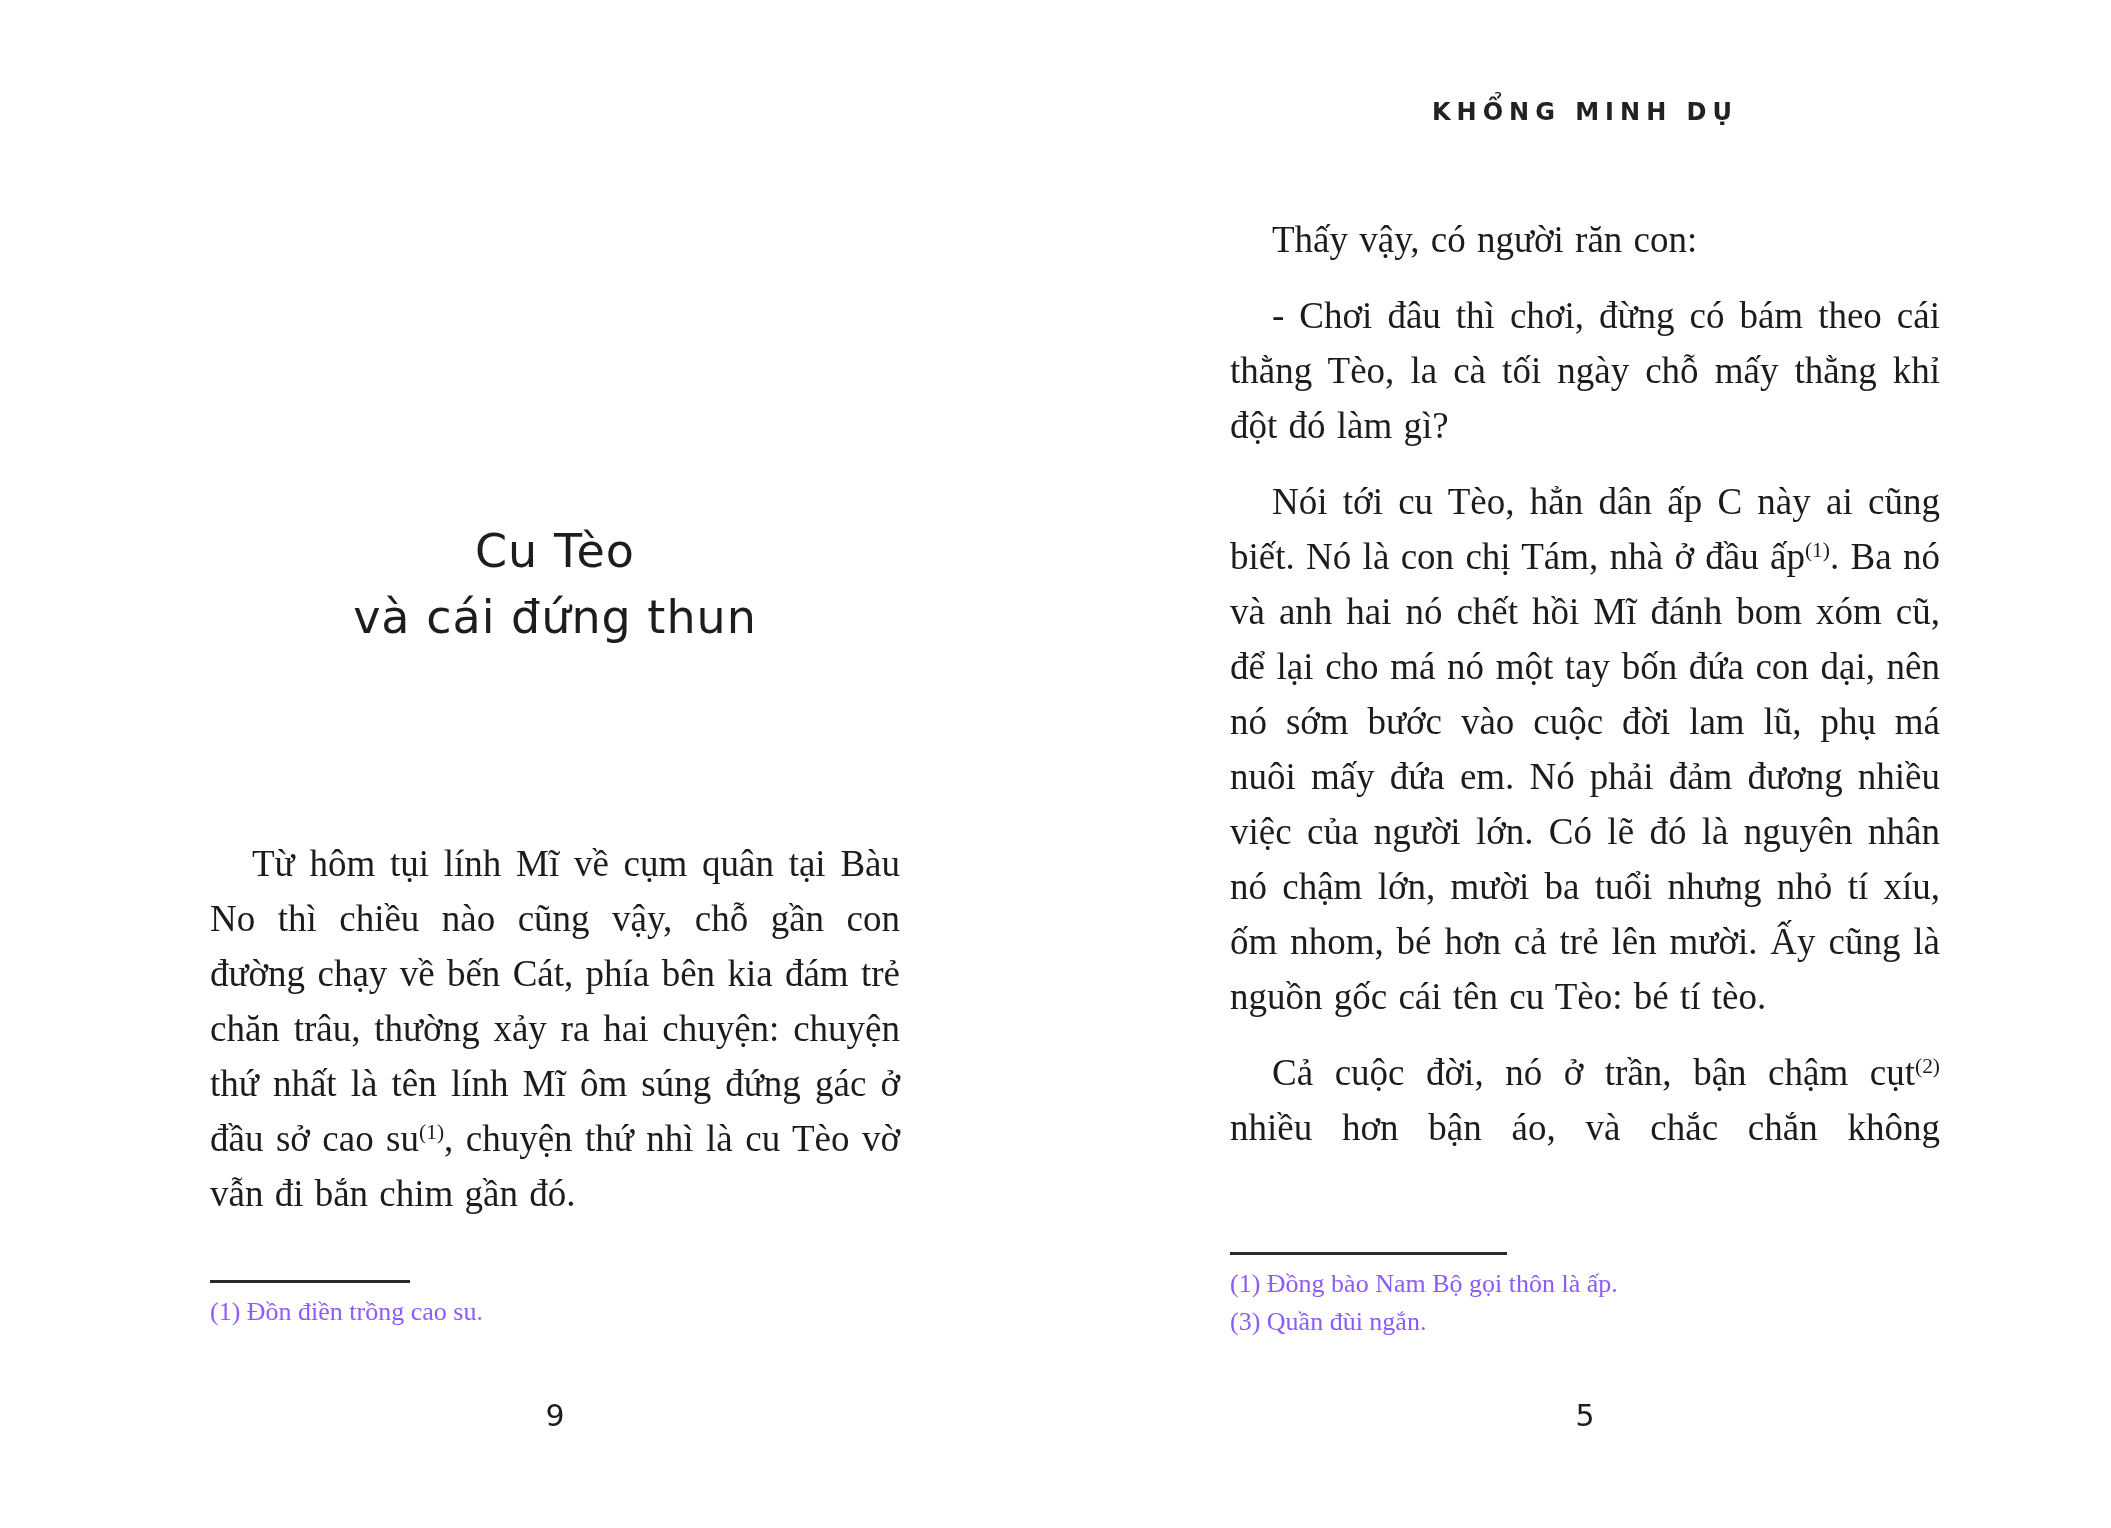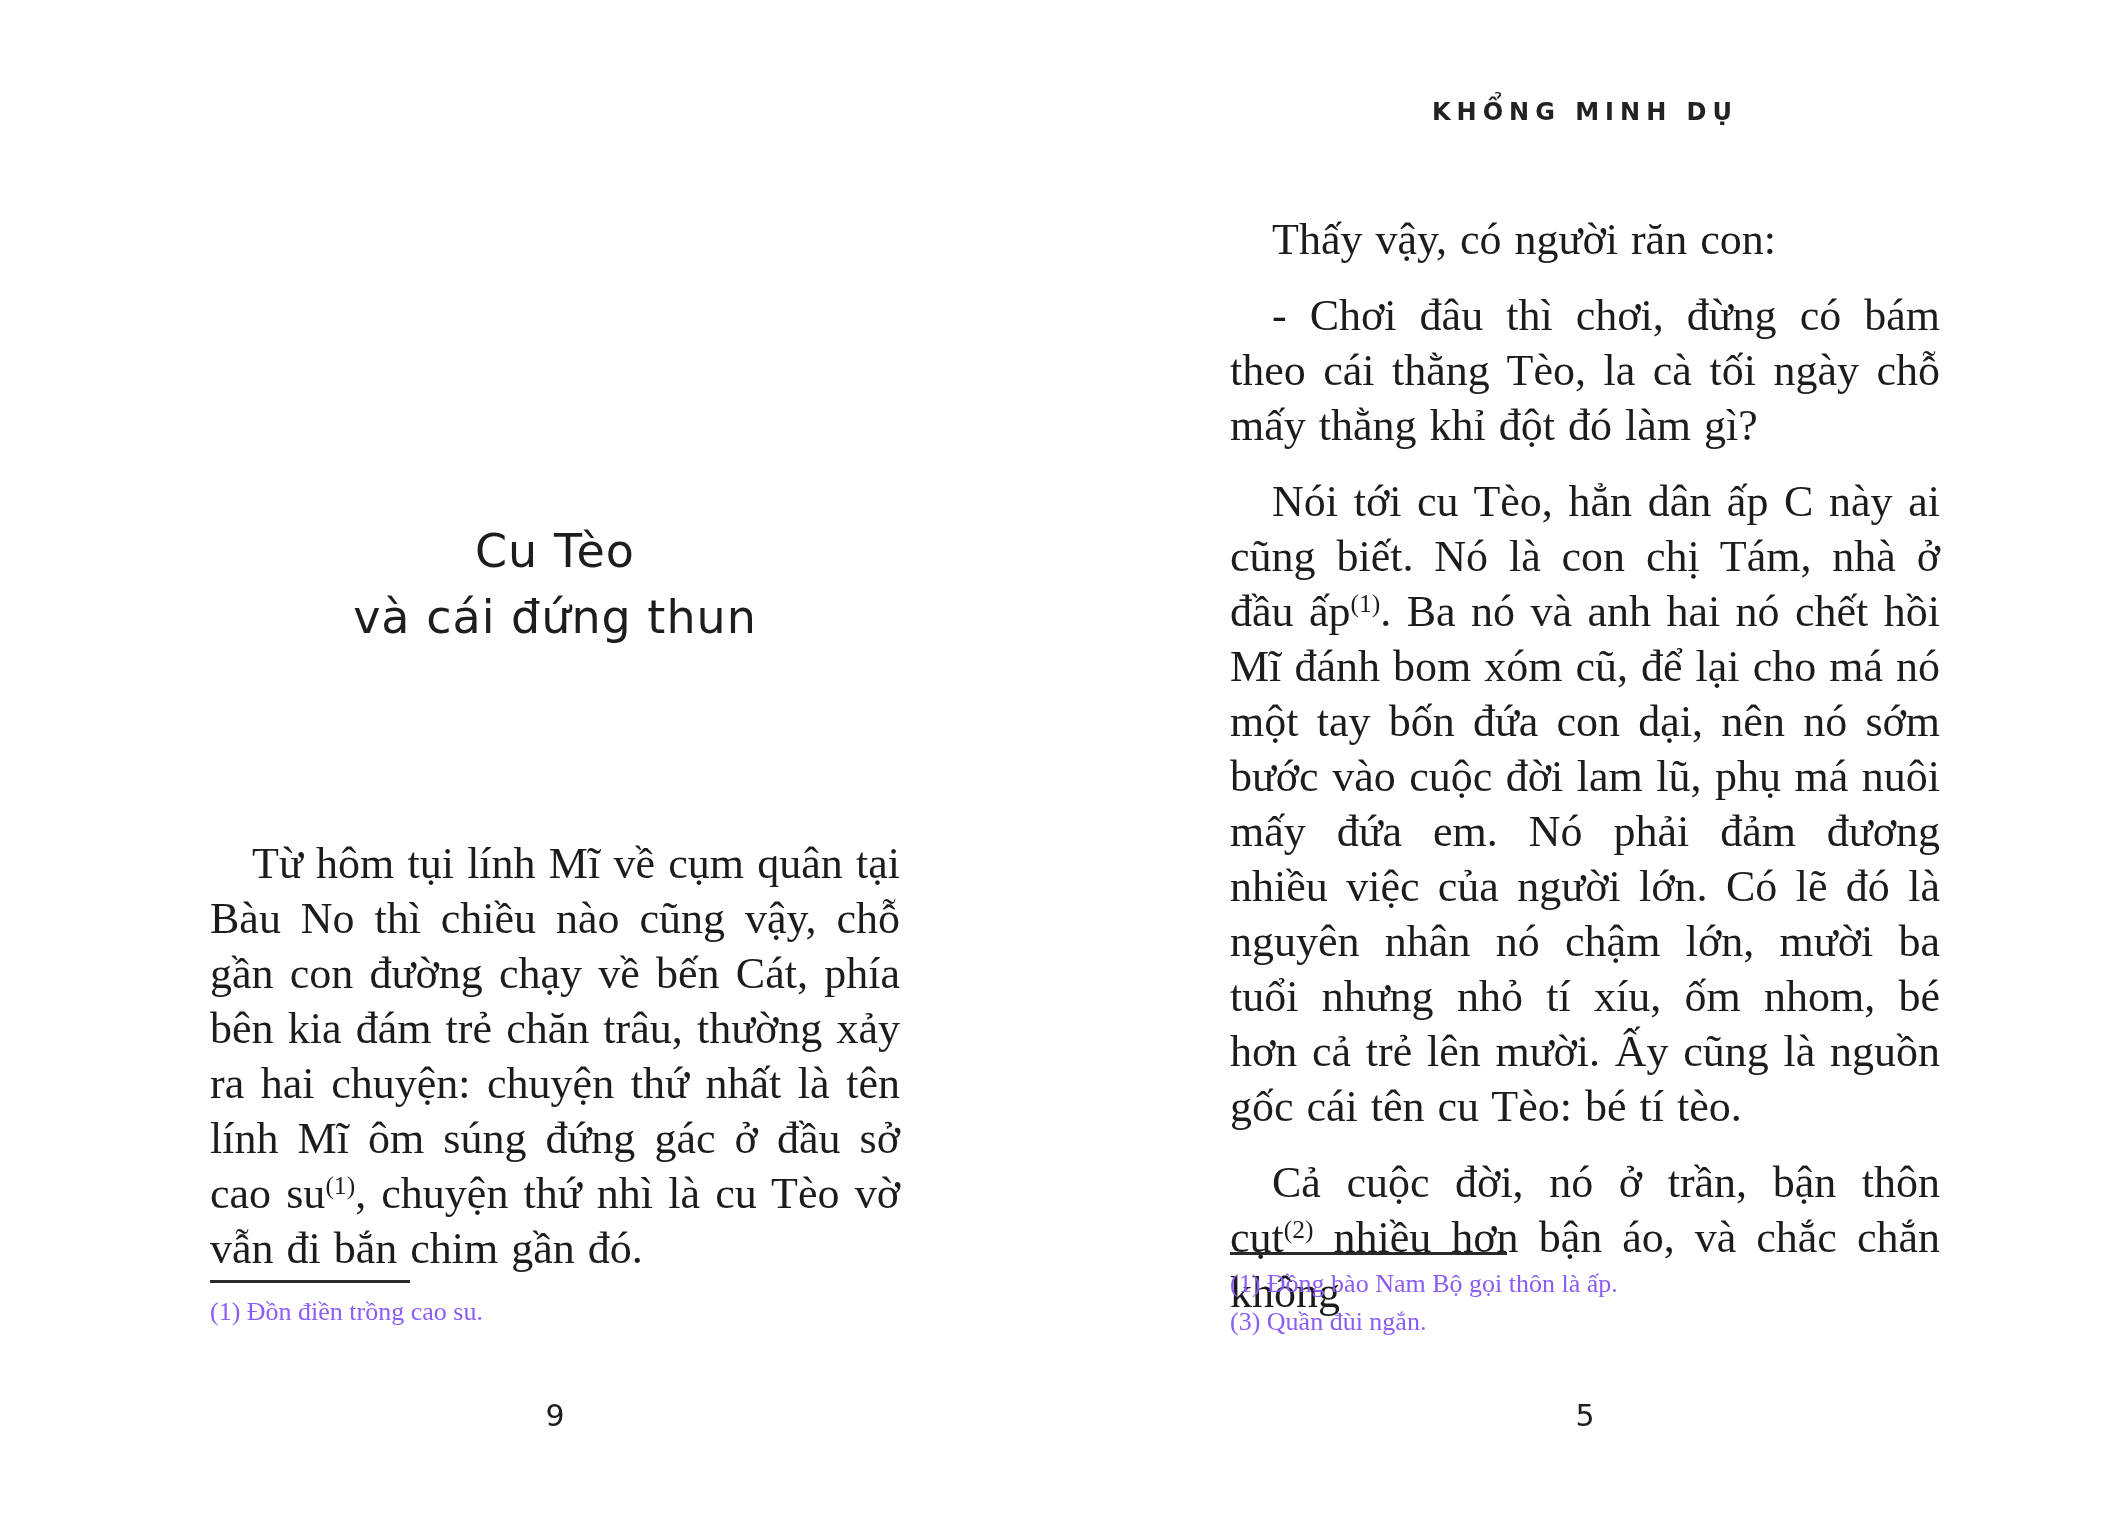--- a/index.html
+++ b/index.html
@@ -38,21 +38,21 @@
     font-size: 24px;
     letter-spacing: 6px;
     color: #222222;
   }
 
   
   .body-text { position: absolute; left: 0; right: 0; }
   .body-left  { top: 836px; }
   .body-right { top: 212px; }
   .para {
-    font-size: 44px;
+    font-size: 37px;
     line-height: 55px;
     text-align: justify;
     text-indent: 42px;
     margin-bottom: 21px;
     word-spacing: 2px;
   }
   .para.cont { text-align-last: justify; }
   .sup {
     font-size: 58%;
     vertical-align: 0.55em;
@@ -110,21 +110,21 @@
   </div>
 
   <div class="column col-right">
 
     <div class="running-head">KHỔNG MINH DỤ</div>
 
     <div class="body-text body-right">
         <p class="para"><span>Thấy vậy, có người răn con:</span></p>
         <p class="para"><span>- Chơi đâu thì chơi, đừng có bám theo cái thằng Tèo, la cà tối ngày chỗ mấy thằng khỉ đột đó làm gì?</span></p>
         <p class="para"><span>Nói tới cu Tèo, hẳn dân ấp C này ai cũng biết. Nó là con chị Tám, nhà ở đầu ấp</span><span class="sup">(1)</span><span>. Ba nó và anh hai nó chết hồi Mĩ đánh bom xóm cũ, để lại cho má nó một tay bốn đứa con dại, nên nó sớm bước vào cuộc đời lam lũ, phụ má nuôi mấy đứa em. Nó phải đảm đương nhiều việc của người lớn. Có lẽ đó là nguyên nhân nó chậm lớn, mười ba tuổi nhưng nhỏ tí xíu, ốm nhom, bé hơn cả trẻ lên mười. Ấy cũng là nguồn gốc cái tên cu Tèo: bé tí tèo.</span></p>
-        <p class="para cont"><span>Cả cuộc đời, nó ở trần, bận thôn cụt</span><span class="sup">(2)</span><span> nhiều hơn bận áo, và chắc chắn không</span></p>
+        <p class="para cont"><span>Cả cuộc đời, nó ở trần, bận chậm cụt</span><span class="sup">(2)</span><span> nhiều hơn bận áo, và chắc chắn không</span></p>
       </div>
 
     <div class="footnote-block fn-right">
       <div class="fn-rule fn-rule-right"></div>
       <div>
           <div class="fn-line">(1) Đồng bào Nam Bộ gọi thôn là ấp.</div>
           <div class="fn-line">(3) Quần đùi ngắn.</div>
         </div>
     </div>
 

